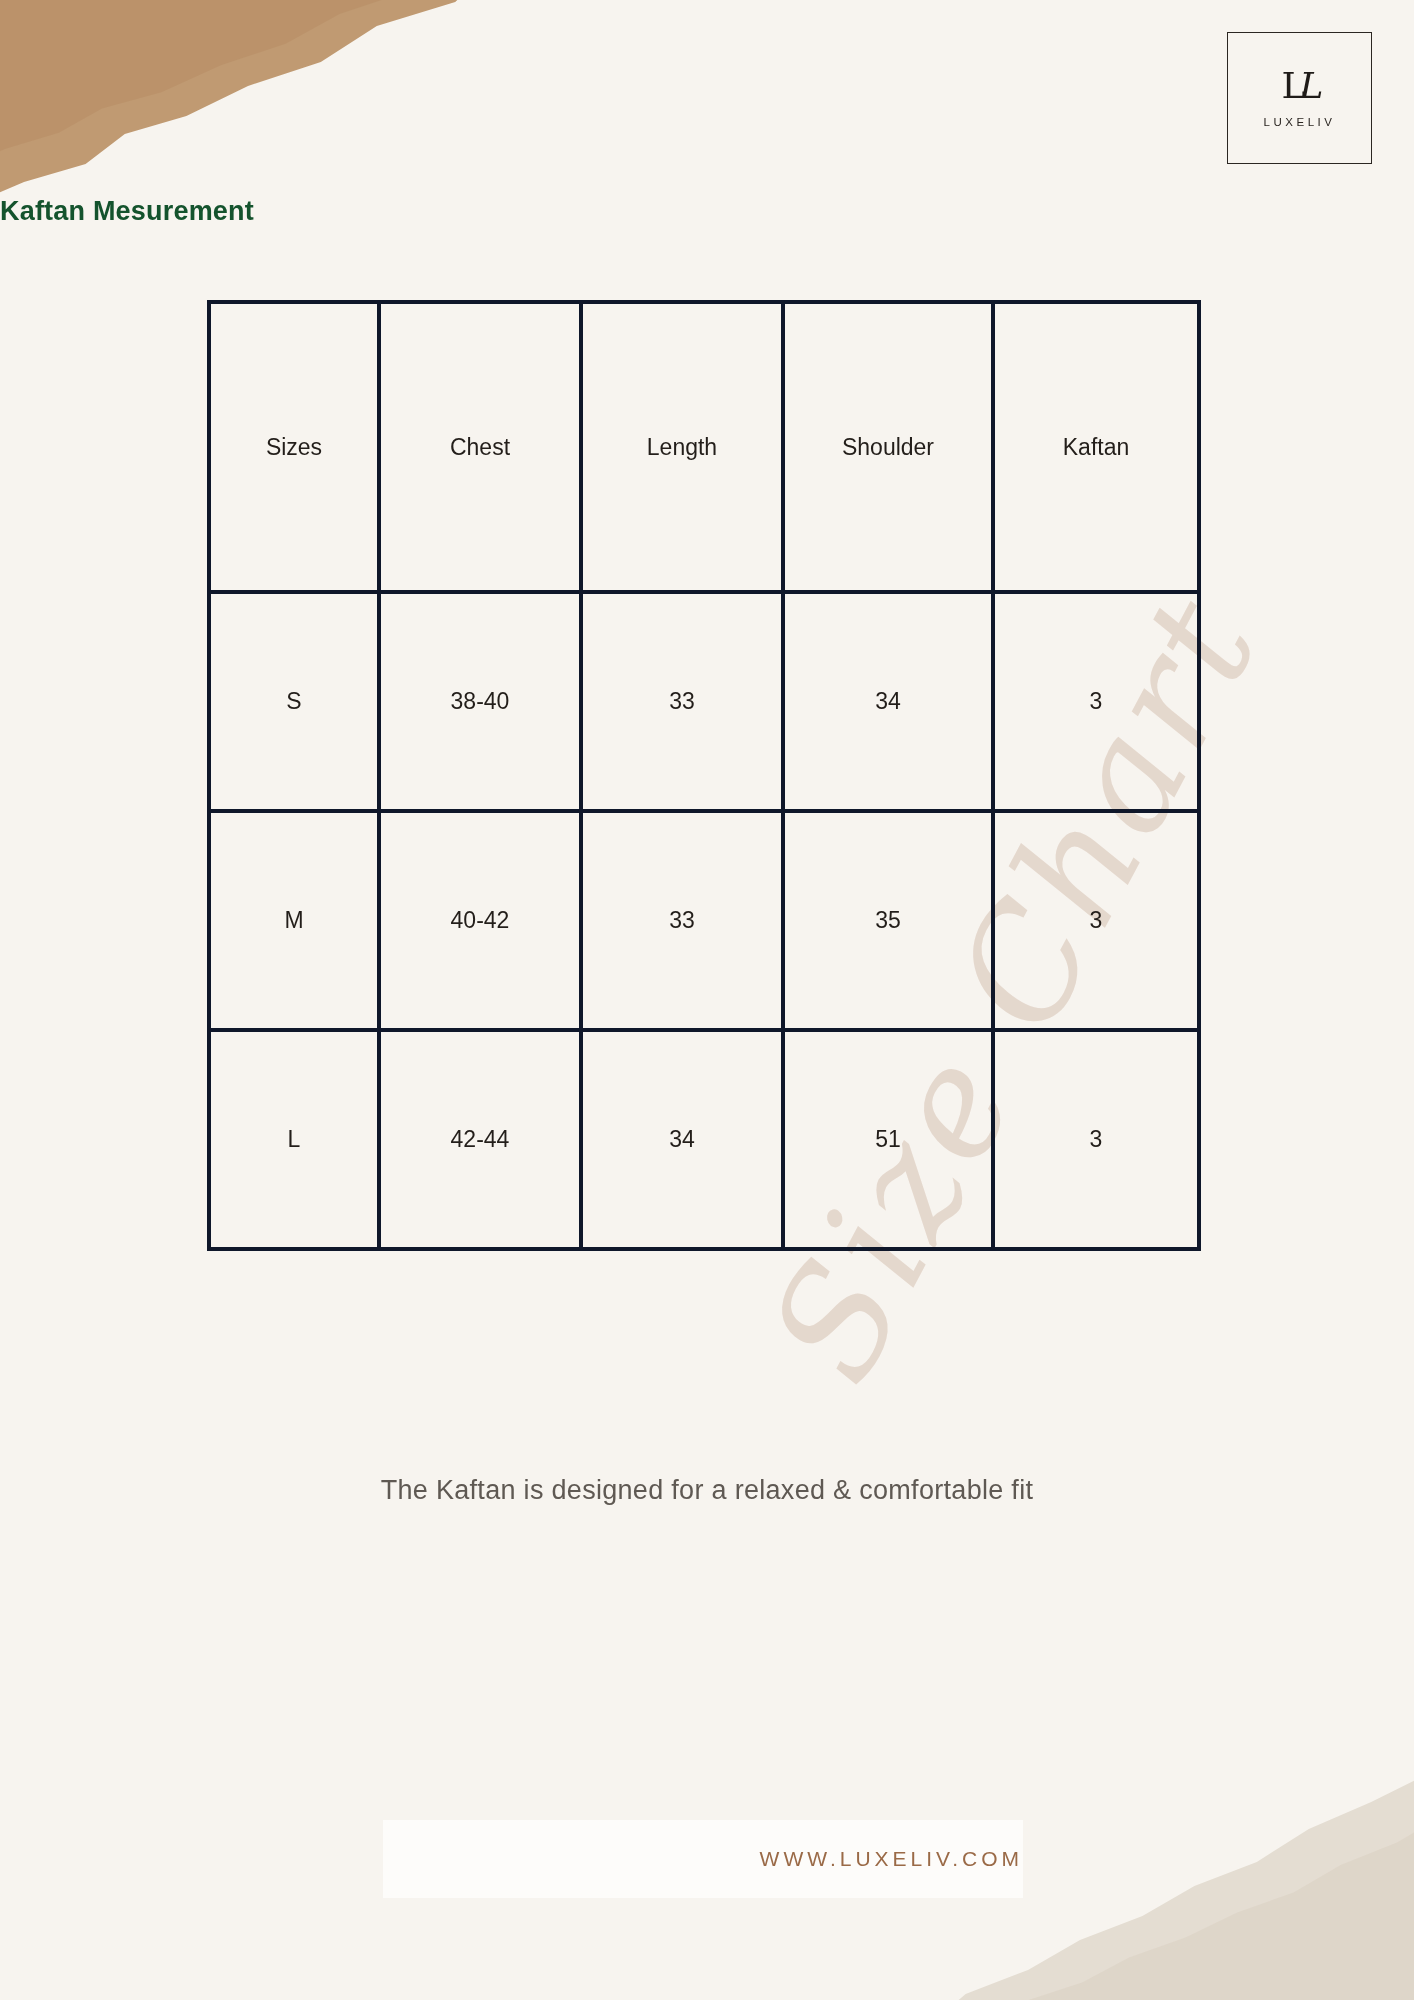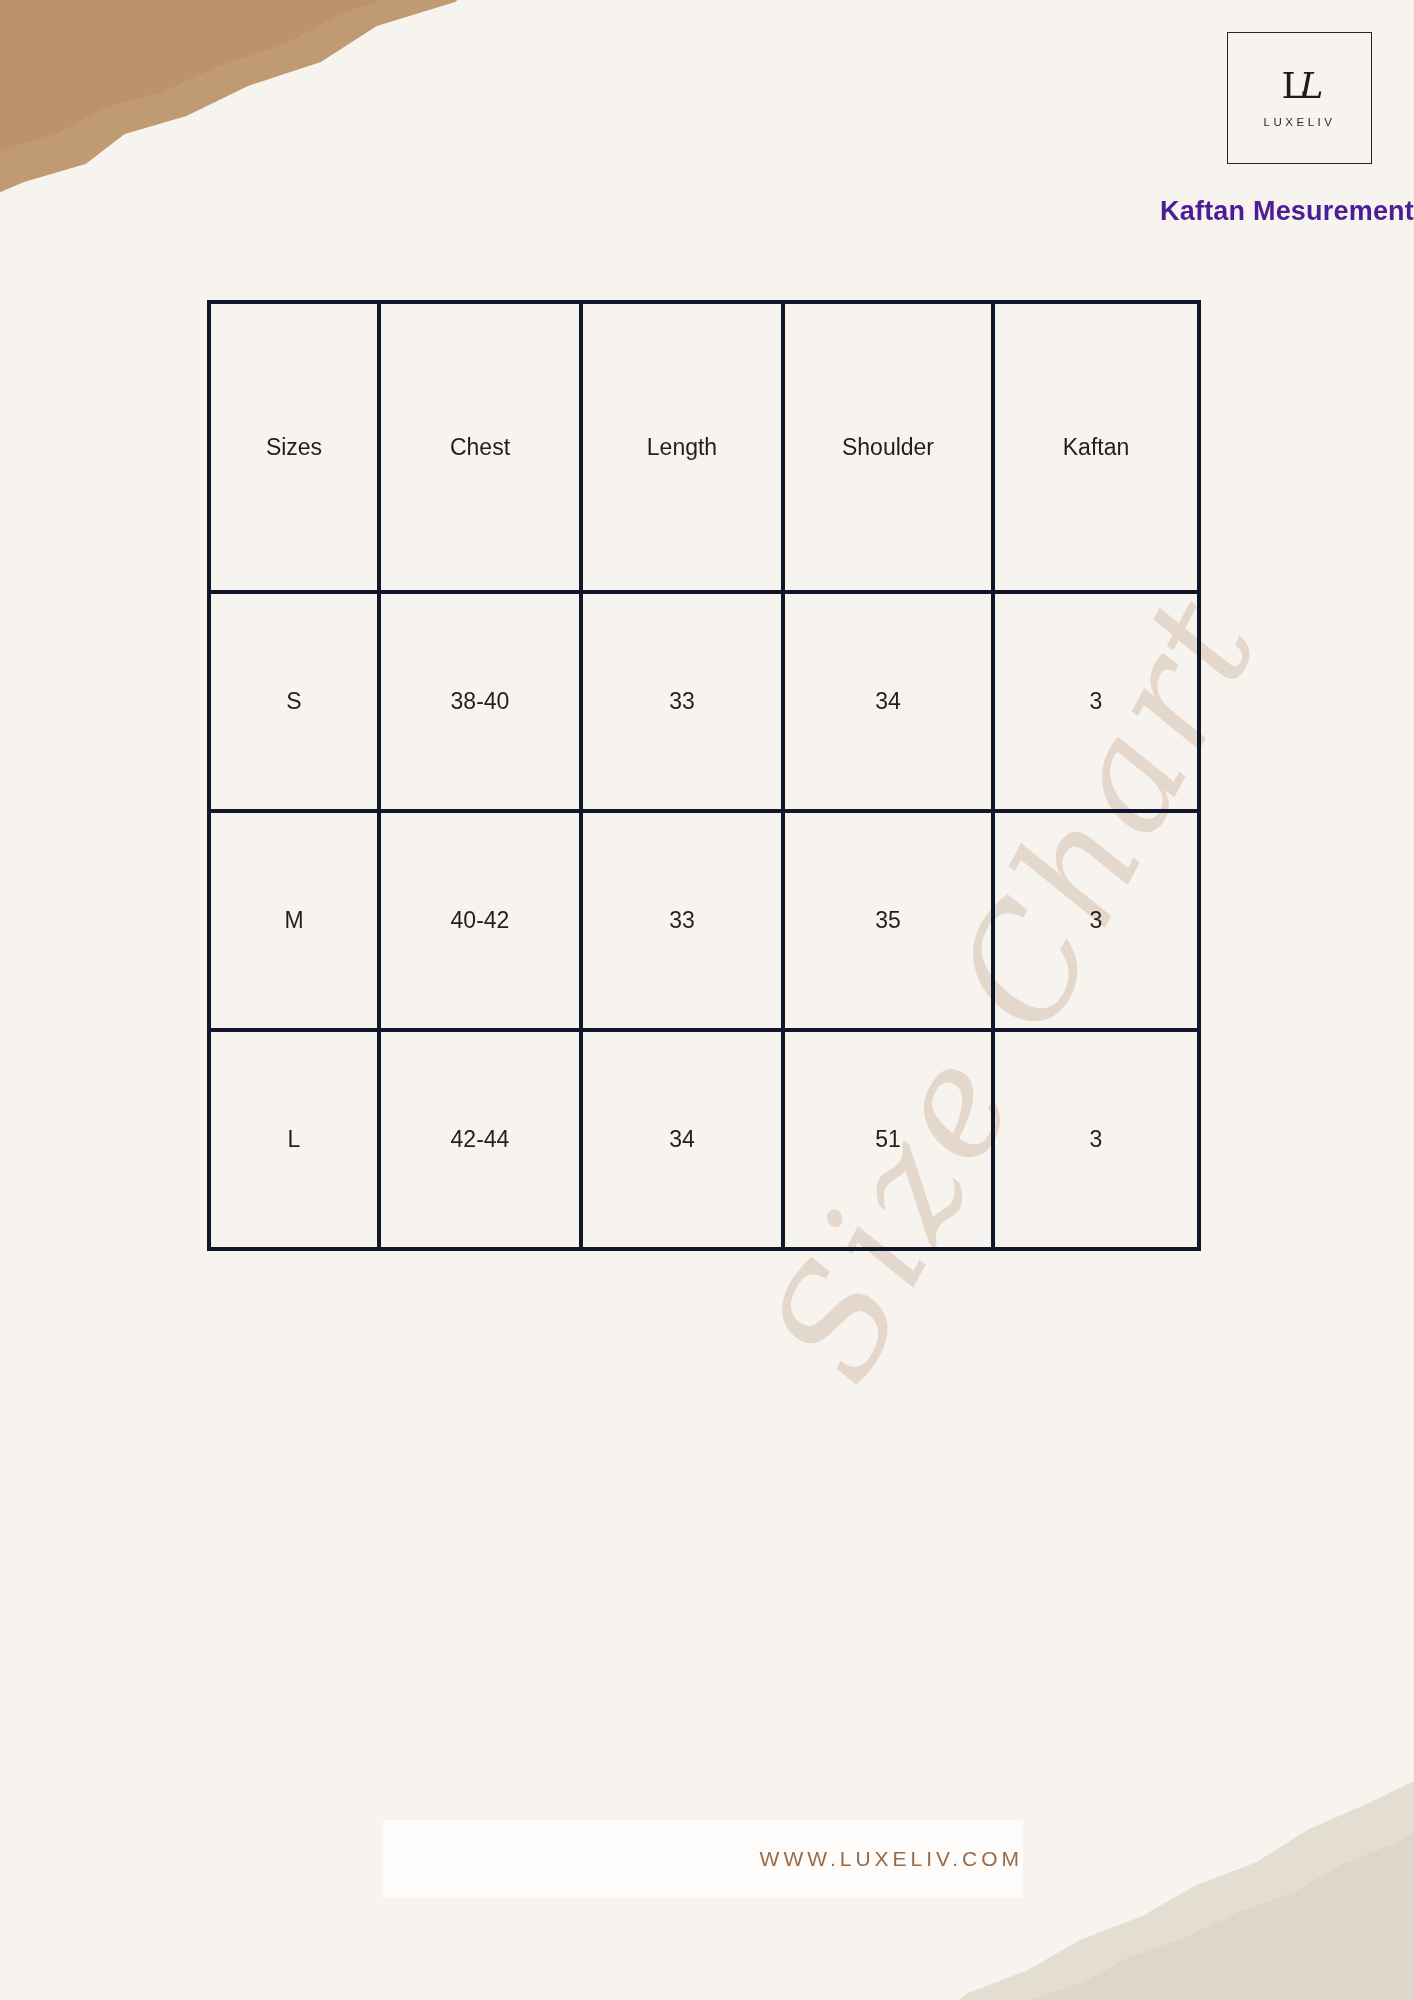--- a/index.html
+++ b/index.html
@@ -134,24 +134,24 @@
     letter-spacing: 3.5px;
     color: #2b2622;
   }
 
   
   .title {
     position: absolute;
     top: 196px;
     left: 0;
     width: 1414px;
-    text-align: right;
+    text-align: left;
     font-size: 27px;
     font-weight: bold;
-    color: #4c1d95;
+    color: #14532d;
     letter-spacing: .2px;
   }
 
   
   .table-wrap {
     position: absolute;
     top: 300px;
     left: 207px;
     width: 960px;
   }
@@ -265,19 +265,20 @@
           <td class="col-2">42-44</td>
           <td class="col-3">34</td>
           <td class="col-4">51</td>
           <td class="col-5">3</td>
         </tr>
       </tbody>
     </table>
   </div>
 
   <div class="notes">
+    <div class="note-line">The Kaftan is designed for a relaxed &amp; comfortable fit</div>
   </div>
 
   <div class="footer-band">
     <div class="footer-url">WWW.LUXELIV.COM</div>
   </div>
 
 </div>
 
 </body></html>

